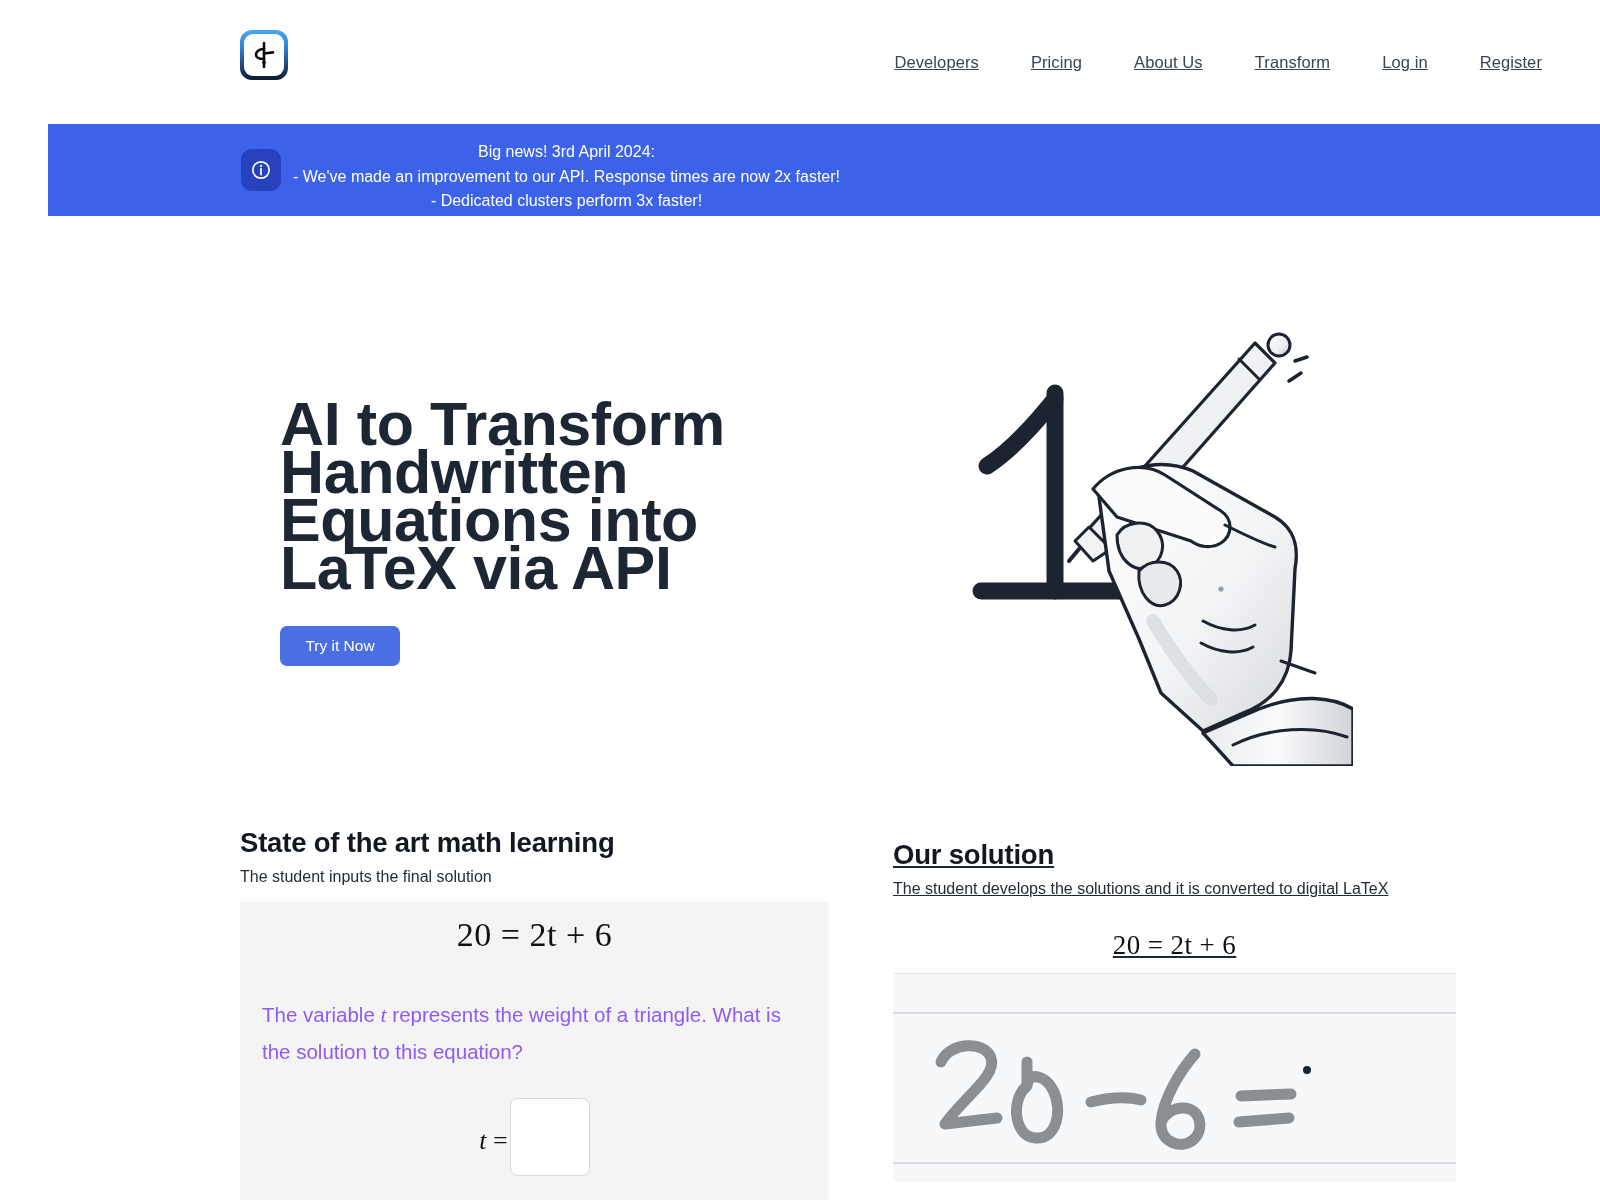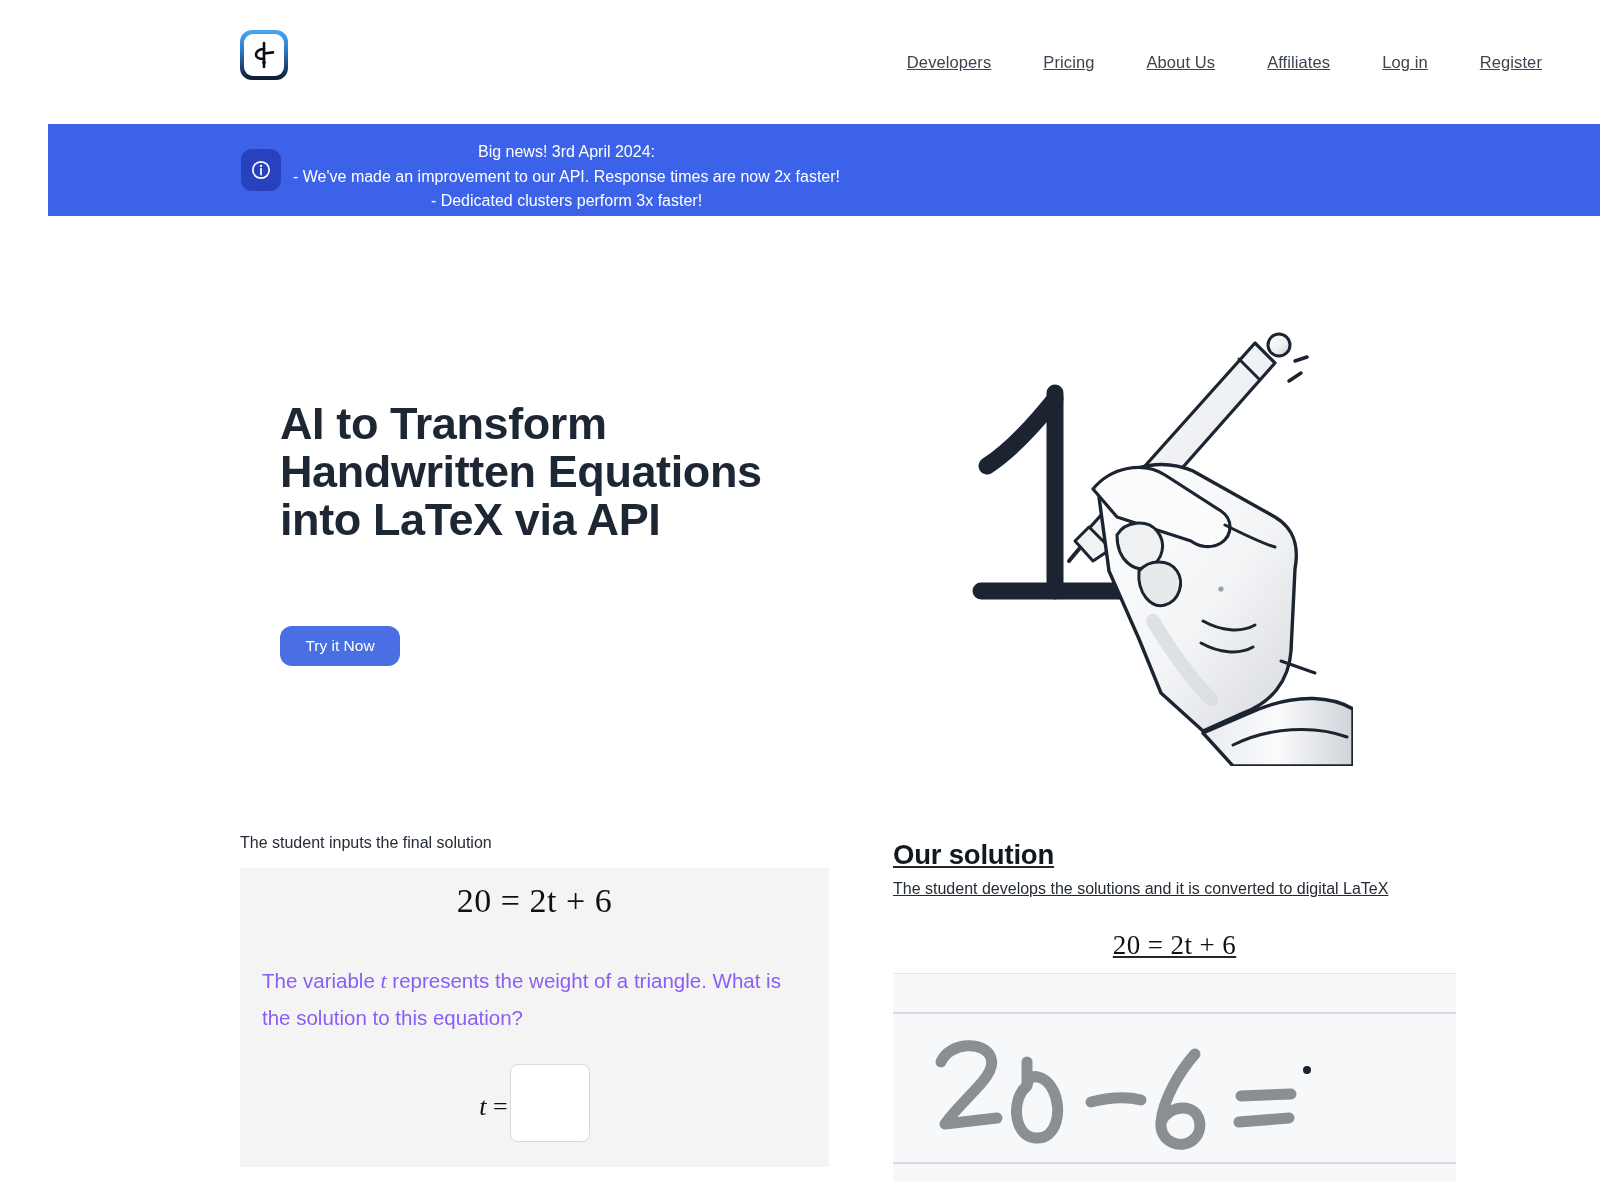--- a/index.html
+++ b/index.html
@@ -101,40 +101,40 @@
   
   .hero {
     position: absolute;
     top: 216px; left: 0;
     width: 1600px; height: 610px;
   }
   .hero-title {
     position: absolute;
     left: 232px; top: 184px;
     width: 540px;
-    font-size: 45px;
+    font-size: 61px;
     line-height: 48px;
     font-weight: 700;
     letter-spacing: -0.4px;
     color: #1d2733;
   }
   .hero-sub {
     position: absolute;
     left: 232px; top: 347px;
     font-size: 18.5px;
     color: #2d3643;
     letter-spacing: 0.05px;
   }
   .hero-cta {
     position: absolute;
     left: 232px; top: 410px;
     width: 120px; height: 40px;
     background: #4a6fe3;
     border: none;
-    border-radius: 12px;
+    border-radius: 7px;
     color: #ffffff;
     font-family: "Liberation Sans", sans-serif;
     font-size: 15.5px;
     cursor: pointer;
   }
 
   .hero-art {
     position: absolute;
     left: 855px; top: 105px;
     width: 450px; height: 445px;
@@ -276,21 +276,21 @@
             <path d="M11.8 21.5 L14 27 L16.2 21.5 Z" fill="#0b0f14"></path>
           </svg>
         </div>
       </div>
     </div>
 
     <nav class="nav">
       <a class="nav-item" href="#">Developers</a>
       <a class="nav-item" href="#">Pricing</a>
       <a class="nav-item" href="#">About Us</a>
-      <a class="nav-item" href="#">Affiliates</a>
+      <a class="nav-item" href="#">Transform</a>
       <a class="nav-item" href="#">Log in</a>
       <a class="nav-item" href="#">Register</a>
     </nav>
   </div>
 
   <div class="banner">
     <div class="banner-icon">
       <svg width="22" height="22" viewBox="0 0 22 22" aria-hidden="true">
         <circle cx="11" cy="11" r="8.2" fill="none" stroke="#ffffff" stroke-width="1.7"></circle>
         <circle cx="11" cy="6.9" r="1.15" fill="#ffffff"></circle>
@@ -369,20 +369,21 @@
           <path d="M330 424 C366 406 412 404 444 416" stroke="#1b2430" stroke-width="3" fill="none" stroke-linecap="round"></path>
           <path d="M378 340 L412 352" stroke="#1b2430" stroke-width="3" fill="none" stroke-linecap="round"></path>
         </g>
       </svg>
     </div>
   </div>
 
   <div class="section">
 
     <div class="col-left">
+      <h2 class="sec-title">State of the art math learning</h2>
       <p class="sec-sub">The student inputs the final solution</p>
 
       <div class="demo-card">
         <div class="demo-eq">
           <span>20 = 2t + 6</span>
         </div>
         <div class="demo-question">The variable <i>t</i> represents the weight of a triangle. What is the solution to this equation?</div>
         <div class="demo-answer">
           <span class="demo-answer-label"><i>t</i> =</span>
           <input class="demo-input" type="text" placeholder="" style="">

